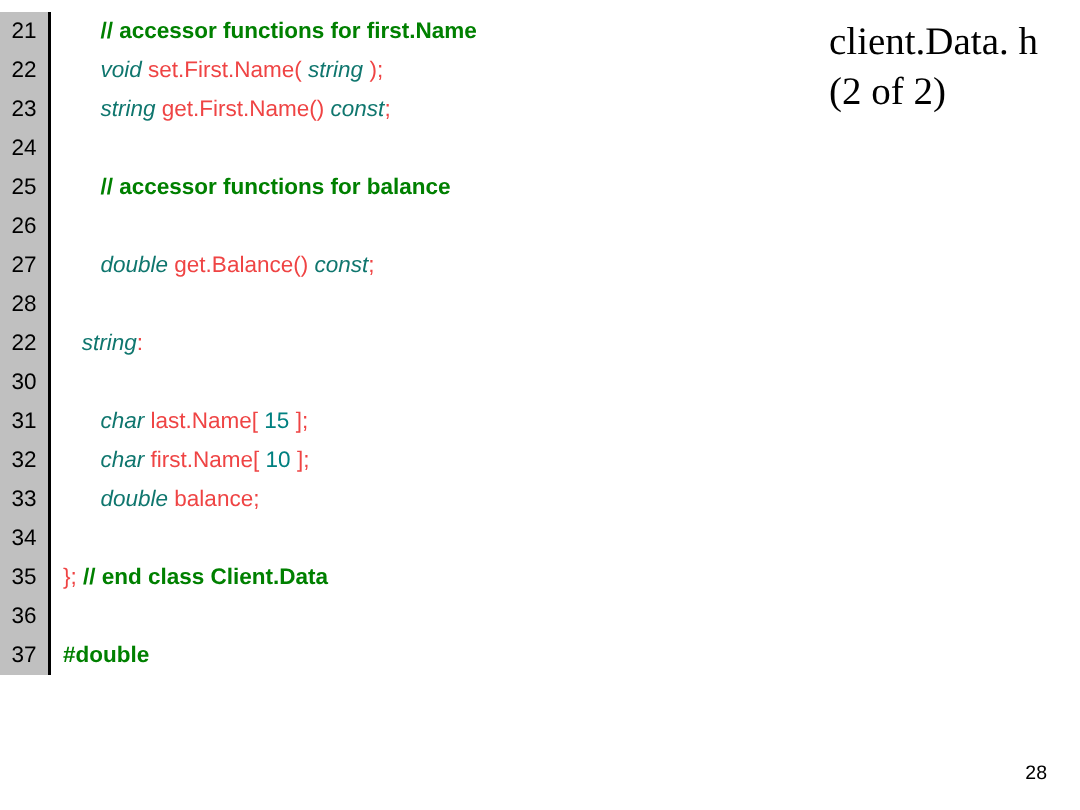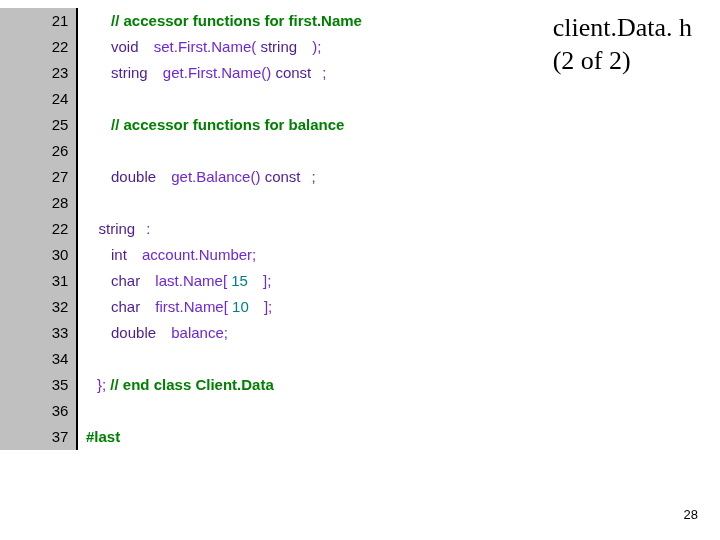--- a/index.html
+++ b/index.html
@@ -34,32 +34,31 @@
     white-space: pre;
   }
   .lineno {
     width: 32px;
     text-align: center;
     background: #c0c0c0;
     border-right: 2px solid #000;
     font-size: 15px;
     color: #000;
     font-family: Arial, Helvetica, sans-serif;
-    padding-left: 44px;
   }
   .code {
     padding-left: 8px;
     font-family: Arial, Helvetica, sans-serif;
     font-size: 15px;
   }
-  .code .kw   { color: #4c1d95; }
+  .code .kw   { color: #0f766e; font-style: italic; }
   .code .cm   { color: #008000; font-weight: bold; }
   .code .pp   { color: #008000; font-weight: bold; }
   .code .lit  { color: #008080; }
-  .code .txt  { color: #6d28d9; padding-left: 11px; }
+  .code .txt  { color: #ef4444; }
   .title-box {
     position: absolute;
     right: 28px;
     top: 12px;
     font-family: "Times New Roman", Times, serif;
     font-size: 26px;
     color: #000;
     line-height: 1.25;
     text-align: left;
   }
@@ -84,25 +83,25 @@
   <div class="code-area" id="code-area">
       <div class="code-line"><div class="lineno">21</div><div class="code">      <span class="cm">// accessor functions for first.Name</span></div></div>
       <div class="code-line"><div class="lineno">22</div><div class="code">      <span class="kw">void</span><span class="txt"> set.First.Name( </span><span class="kw">string</span><span class="txt"> );</span></div></div>
       <div class="code-line"><div class="lineno">23</div><div class="code">      <span class="kw">string</span><span class="txt"> get.First.Name() </span><span class="kw">const</span><span class="txt">;</span></div></div>
       <div class="code-line"><div class="lineno">24</div><div class="code"></div></div>
       <div class="code-line"><div class="lineno">25</div><div class="code">      <span class="cm">// accessor functions for balance</span></div></div>
       <div class="code-line"><div class="lineno">26</div></div>
       <div class="code-line"><div class="lineno">27</div><div class="code">      <span class="kw">double</span><span class="txt"> get.Balance() </span><span class="kw">const</span><span class="txt">;</span></div></div>
       <div class="code-line"><div class="lineno">28</div><div class="code"></div></div>
       <div class="code-line"><div class="lineno">22</div><div class="code">   <span class="kw">string</span><span class="txt">:</span></div></div>
-      <div class="code-line"><div class="lineno">30</div><div class="code">      <span class="kw">int</span><span class="txt"> account.Number;</span></div></div>
+      <div class="code-line"><div class="lineno">30</div></div>
       <div class="code-line"><div class="lineno">31</div><div class="code">      <span class="kw">char</span><span class="txt"> last.Name[ </span><span class="lit">15</span><span class="txt"> ];</span></div></div>
       <div class="code-line"><div class="lineno">32</div><div class="code">      <span class="kw">char</span><span class="txt"> first.Name[ </span><span class="lit">10</span><span class="txt"> ];</span></div></div>
       <div class="code-line"><div class="lineno">33</div><div class="code">      <span class="kw">double</span><span class="txt"> balance;</span></div></div>
       <div class="code-line"><div class="lineno">34</div><div class="code"></div></div>
       <div class="code-line"><div class="lineno">35</div><div class="code"><span class="txt">}; </span><span class="cm">// end class Client.Data</span></div></div>
       <div class="code-line"><div class="lineno">36</div><div class="code"></div></div>
-      <div class="code-line"><div class="lineno">37</div><div class="code"><span class="pp">#last</span></div></div>
+      <div class="code-line"><div class="lineno">37</div><div class="code"><span class="pp">#double</span></div></div>
     </div>
 
   <div class="page-num">28</div>
 
 </div>
 
 </body></html>

